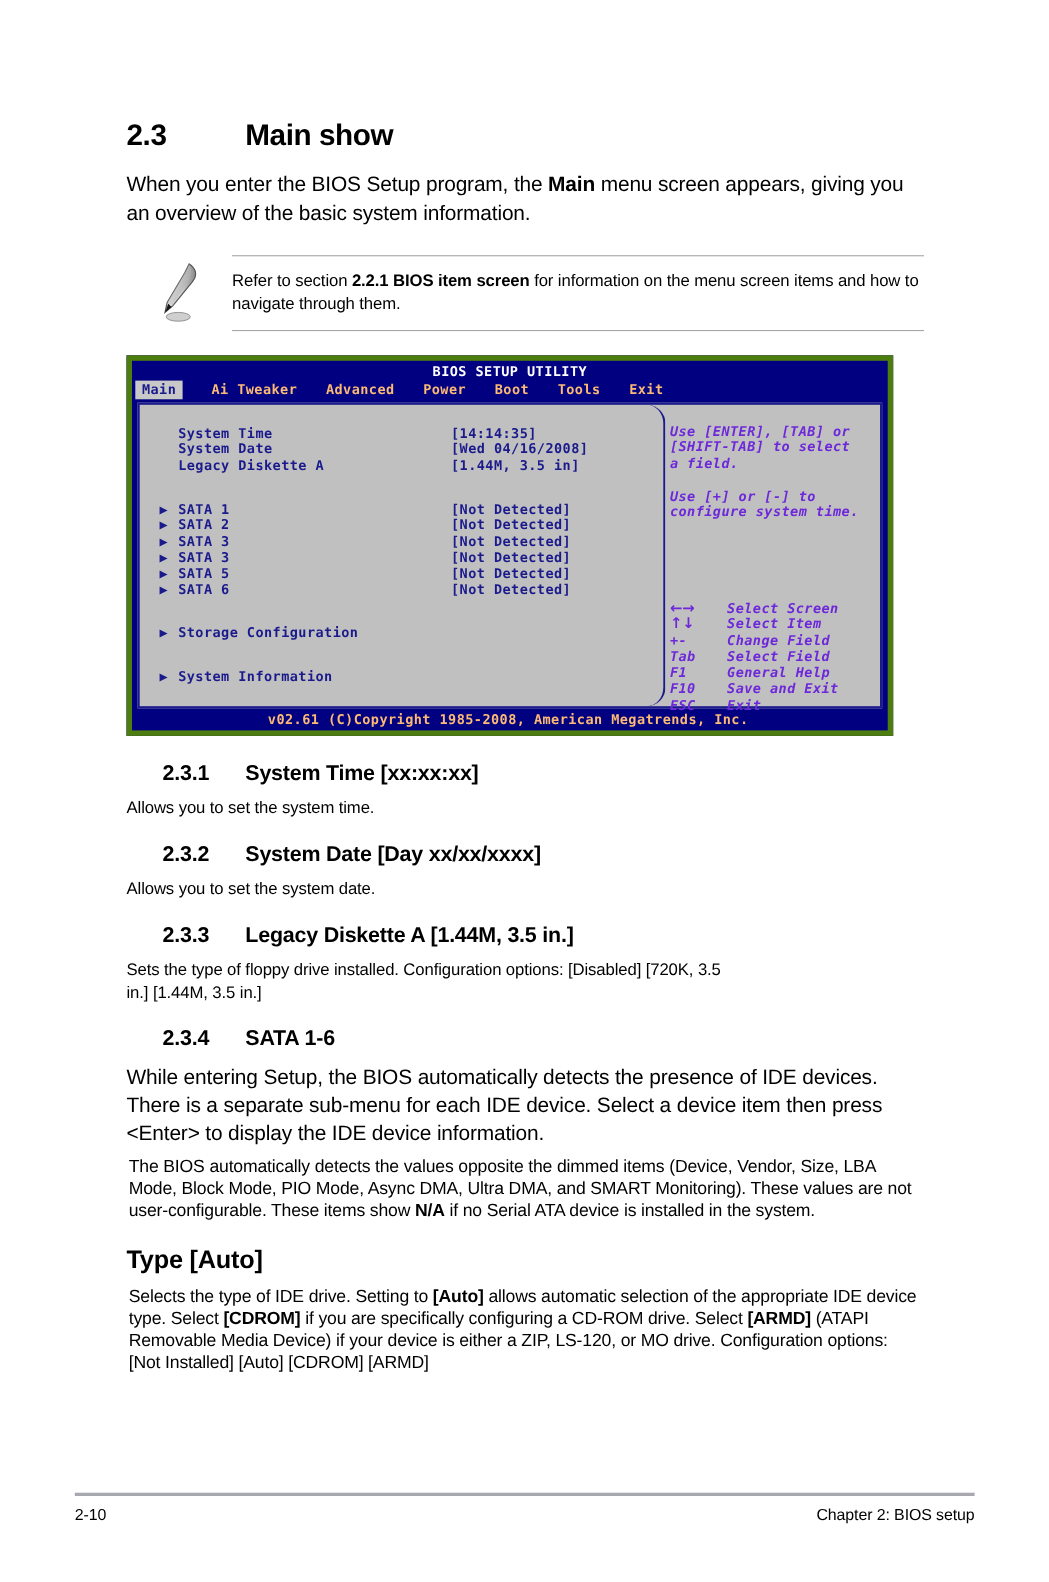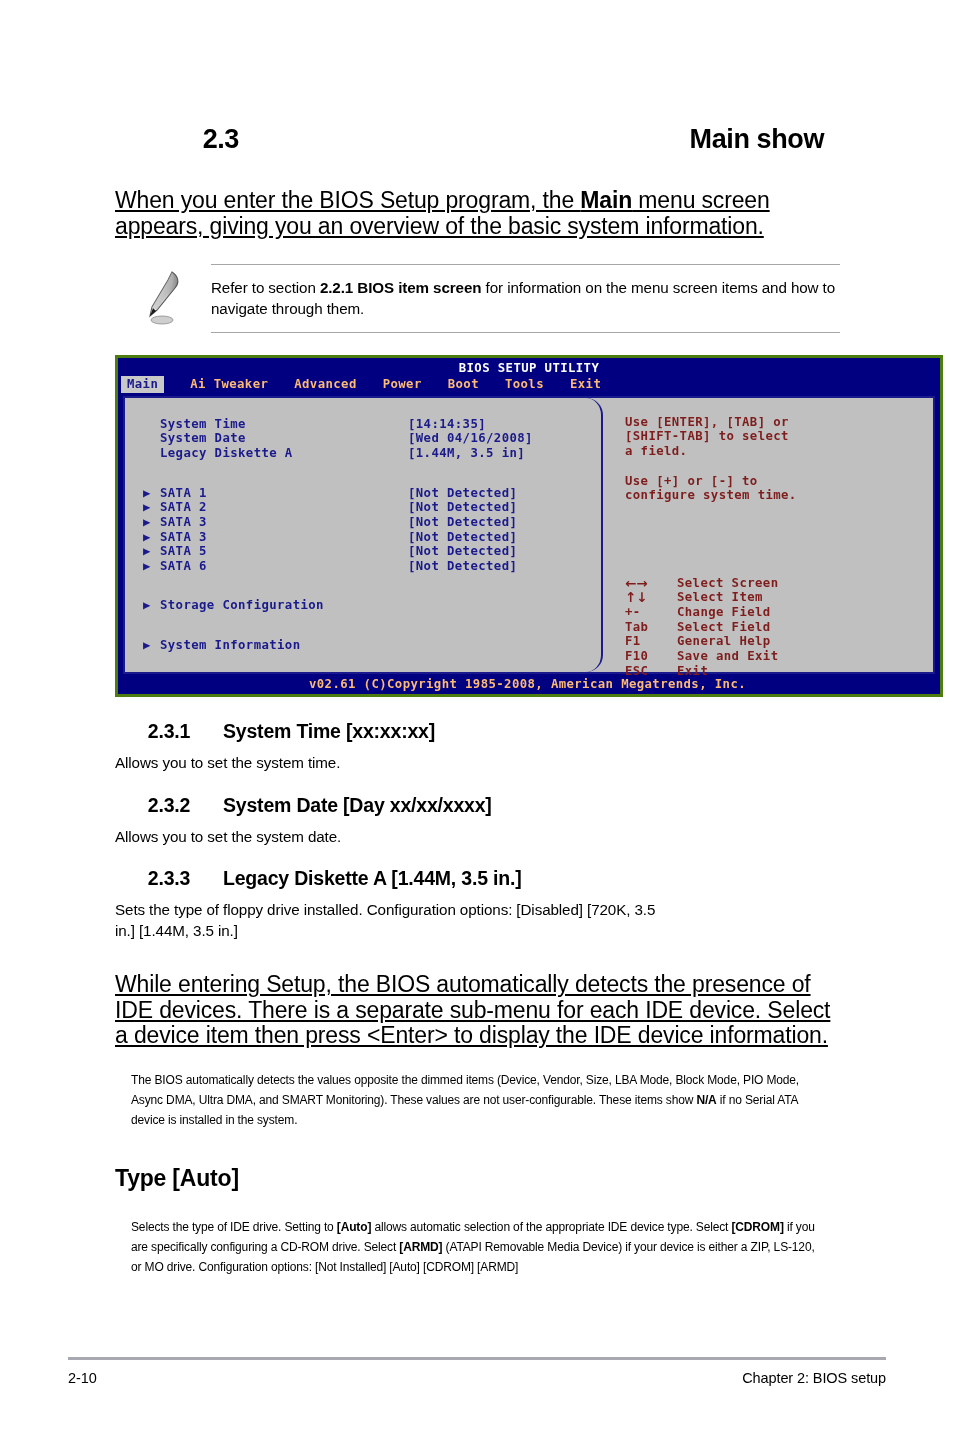--- a/index.html
+++ b/index.html
@@ -27,25 +27,24 @@
     position: absolute;
     left: 115px;
     top: 0;
     width: 725px;
   }
 
   
   .h2 {
     display: flex;
     align-items: baseline;
-    margin: 16px;
+    margin: 0;
     font-size: 27px;
     font-weight: bold;
     letter-spacing: -0.4px;
-    text-align: right;
   }
   .h2 .num { width: 108px; flex: 0 0 108px; }
   .h2 .txt { flex: 1; }
 
   .h3 {
     display: flex;
     align-items: baseline;
     margin: 0;
     font-size: 19.5px;
     font-weight: bold;
@@ -63,28 +62,27 @@
 
   
   .p {
     margin: 0;
     font-size: 15.2px;
     line-height: 20.5px;
     letter-spacing: -0.1px;
   }
   .p-lg {
     margin: 0;
-    font-size: 23px;
+    font-size: 19px;
     line-height: 25.5px;
     letter-spacing: -0.15px;
-    text-decoration: underline;
   }
   .p-sm {
-    margin: 16px;
-    font-size: 12px;
+    margin: 2px;
+    font-size: 16px;
     line-height: 20px;
     letter-spacing: -0.15px;
   }
 
   b { font-weight: bold; }
 
   
   .note {
     position: relative;
     display: flex;
@@ -100,23 +98,23 @@
   .note-body {
     flex: 1;
     border-top: 1px solid #a6a6a6;
     border-bottom: 1px solid #a6a6a6;
     padding: 12px 0 13px 0;
   }
   .note-body .p { font-size: 15.2px; line-height: 21px; }
 
   
   .bios {
-    width: 828px;
+    width: 697px;
     background: #000080;
-    border: 3px solid #4d7c0f;
+    border: 5px solid #4d7c0f;
     font-family: "DejaVu Sans Mono", monospace;
     font-size: 12.3px;
     line-height: 14.7px;
     font-weight: bold;
     letter-spacing: 0.4px;
     color: #ffffff;
     box-sizing: border-box;
     position: relative;
   }
   .bios-title {
@@ -157,23 +155,24 @@
     width: 478px;
     flex: 0 0 478px;
     padding: 19px 0 0 18px;
     box-sizing: border-box;
     color: #1a1a8c;
     border-right: 2px solid #1a1a8c;
     border-radius: 17px;
   }
   .bios-right {
     flex: 1;
-    padding: 17px 0 0 22px;
+    padding: 17px 0 0 4px;
     box-sizing: border-box;
-    color: #7f1d1d;
+    color: #6d28d9;
+    font-style: italic;
   }
 
   .bios-row {
     display: flex;
     white-space: pre;
   }
   .bios-row .arrow {
     width: 17px;
     flex: 0 0 17px;
     color: #1a1a8c;
@@ -413,20 +412,24 @@
 
     <div style="height:20px"></div>
     <h2 class="h3">
       <span class="num">2.3.3</span>
       <span class="txt">Legacy Diskette A [1.44M, 3.5 in.]</span>
     </h2>
     <div style="height:10px"></div>
     <p class="p" style="max-width:545px">Sets the type of floppy drive installed. Configuration options: [Disabled] [720K, 3.5 in.] [1.44M, 3.5 in.]</p>
 
     <div style="height:20px"></div>
+    <h2 class="h3">
+      <span class="num">2.3.4</span>
+      <span class="txt">SATA 1-6</span>
+    </h2>
     <div style="height:11px"></div>
     <p class="p-lg">While entering Setup, the BIOS automatically detects the presence of IDE devices. There is a separate sub-menu for each IDE device. Select a device item then press &lt;Enter&gt; to display the IDE device information.</p>
     <div style="height:5px"></div>
     <p class="p-sm"><span>The BIOS automatically detects the values opposite the dimmed items (Device, Vendor, Size, LBA Mode, Block Mode, PIO Mode, Async DMA, Ultra DMA, and SMART Monitoring). These values are not user-configurable. These items show </span><b>N/A</b><span> if no Serial ATA device is installed in the system.</span></p>
 
     <div style="height:19px"></div>
     <h3 class="h4">Type [Auto]</h3>
     <div style="height:9px"></div>
     <p class="p-sm"><span>Selects the type of IDE drive. Setting to </span><b>[Auto]</b><span> allows automatic selection of the appropriate IDE device type. Select </span><b>[CDROM]</b><span> if you are specifically configuring a CD-ROM drive. Select </span><b>[ARMD]</b><span> (ATAPI Removable Media Device) if your device is either a ZIP, LS-120, or MO drive. Configuration options: [Not Installed] [Auto] [CDROM] [ARMD]</span></p>
 

